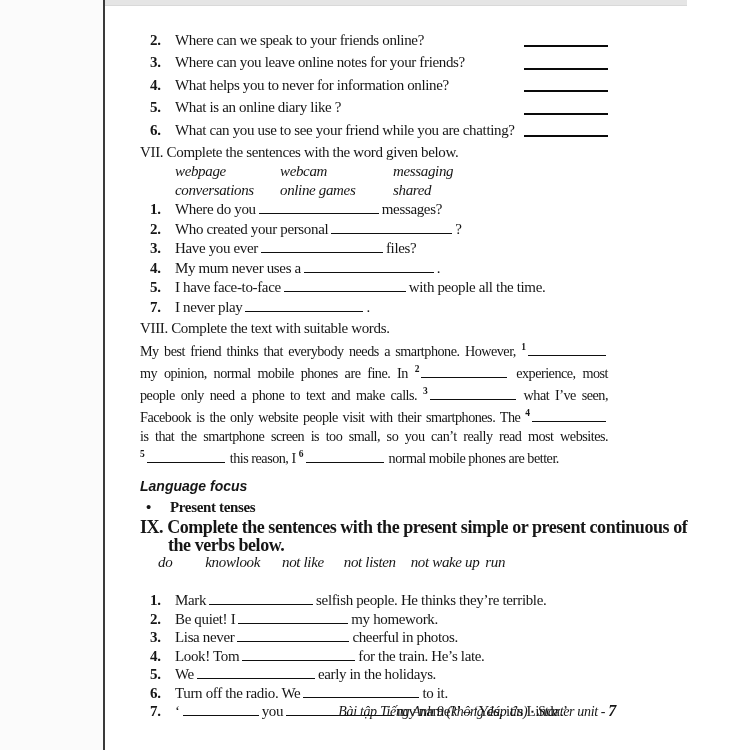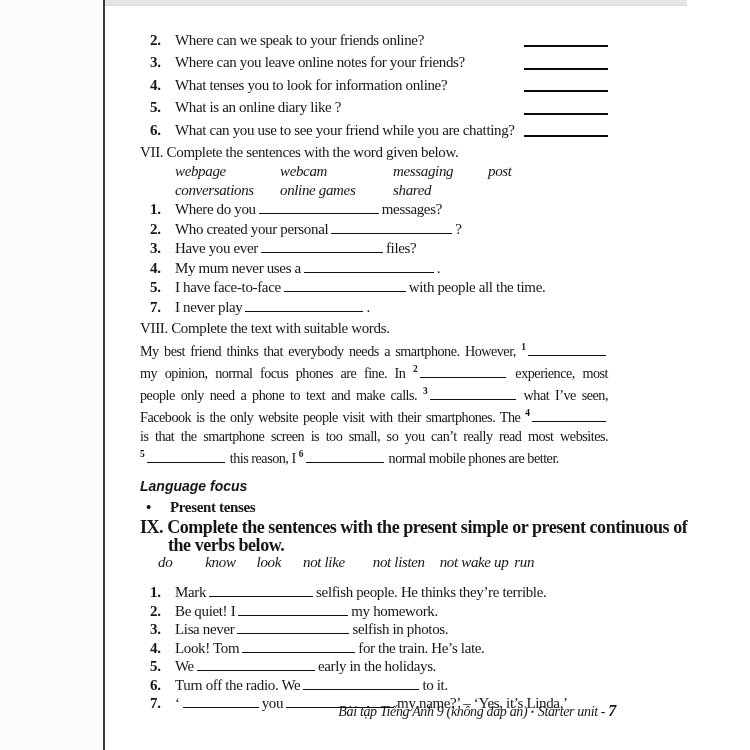--- a/index.html
+++ b/index.html
@@ -43,58 +43,57 @@
   .pt .bullet{display:inline-block;width:24px;padding-left:6px;font-weight:bold;}
   .h9{font-weight:bold;margin-top:2px;font-size:18px;letter-spacing:-0.45px;}
   .h9 .hline{line-height:17.6px;white-space:nowrap;}
   .h9 .hline2{padding-left:28px;}
 
   
   .bank9{font-style:italic;line-height:17px;white-space:nowrap;margin-top:0;}
   .bank9 span{display:inline-block;}
   .bank9 span:nth-child(1){margin-left:18px;}
   .bank9 span:nth-child(2){margin-left:33px;}
-  .bank9 span:nth-child(3){margin-left:21px;}
+  .bank9 span:nth-child(3){}
   .bank9 span:nth-child(4){margin-left:22px;font-style:italic;}
-  .bank9 span:nth-child(5){margin-left:28px;text-align:center;}
+  .bank9 span:nth-child(5){margin-left:20px;text-align:center;}
   .bank9 span:nth-child(6){margin-left:15px;font-family:Liberation Serif, serif;}
   .bank9 span:nth-child(7){margin-left:6px;}
-  .list9{margin-top:12px;}
+  .list9{margin-top:20px;}
 
   
   .footer{position:absolute;top:703px;right:-8px;font-style:italic;font-size:14px;line-height:16px;white-space:nowrap;}
   .footer .sep{font-style:normal;font-size:8px;vertical-align:2px;padding:0 4px;}
   .footer .pagenum{font-weight:bold;font-size:16px;}
 </style>
 </head>
 <body>
 
 <div class="page">
   <div class="left-margin"></div>
   <div class="spine"></div>
   <div class="top-strip"></div>
 
   <div class="content">
 
     <div class="toplist" id="top-list">
         <div class="qrow"><span class="num">2.</span><span>Where can we speak to your friends online?</span><span class="ablank"></span></div>
         <div class="qrow"><span class="num">3.</span><span>Where can you leave online notes for your friends?</span><span class="ablank"></span></div>
-        <div class="qrow"><span class="num">4.</span><span>What tenses you to look for information online?</span><span class="ablank"></span></div>
+        <div class="qrow"><span class="num">4.</span><span>What helps you to never for information online?</span><span class="ablank"></span></div>
         <div class="qrow"><span class="num">5.</span><span>What is an online diary like ?</span><span class="ablank"></span></div>
         <div class="qrow"><span class="num">6.</span><span>What can you use to see your friend while you are chatting?</span><span class="ablank"></span></div>
       </div>
 
     <div class="h-bold">VII. Complete the sentences with the word given below.</div>
 
     <div class="bank7" id="bank7">
         <div class="bankrow">
           <span>webpage</span>
           <span>webcam</span>
           <span>messaging</span>
-          <span>post</span>
         </div>
         <div class="bankrow">
           <span>conversations</span>
           <span>online games</span>
           <span>shared</span>
         </div>
       </div>
 
     <div class="flist" id="list7">
         <div class="qrow"><span class="num">1.</span><span class="seg">Where do you</span><span class="blank" style="width: 120px;"></span><span class="seg">messages?</span></div>
@@ -102,42 +101,42 @@
         <div class="qrow"><span class="num">3.</span><span class="seg">Have you ever</span><span class="blank" style="width: 122px;"></span><span class="seg">files?</span></div>
         <div class="qrow"><span class="num">4.</span><span class="seg">My mum never uses a</span><span class="blank" style="width: 130px;"></span><span class="seg">.</span></div>
         <div class="qrow"><span class="num">5.</span><span class="seg">I have face-to-face</span><span class="blank" style="width: 122px;"></span><span class="seg">with people all the time.</span></div>
         <div class="qrow"><span class="num">7.</span><span class="seg">I never play</span><span class="blank" style="width: 118px;"></span><span class="seg">.</span></div>
       </div>
 
     <div class="h-bold">VIII. Complete the text with suitable words.</div>
 
     <div class="p8" id="p8">
         <div class="pline"><span class="seg">My best friend thinks that everybody needs a smartphone. However, </span><sup>1</sup><span class="blank" style="width: 78px;"></span></div>
-        <div class="pline"><span class="seg">my opinion, normal focus phones are fine. In </span><sup>2</sup><span class="blank" style="width: 86px;"></span><span class="seg"> experience, most</span></div>
+        <div class="pline"><span class="seg">my opinion, normal mobile phones are fine. In </span><sup>2</sup><span class="blank" style="width: 86px;"></span><span class="seg"> experience, most</span></div>
         <div class="pline"><span class="seg">people only need a phone to text and make calls. </span><sup>3</sup><span class="blank" style="width: 86px;"></span><span class="seg"> what I’ve seen,</span></div>
         <div class="pline"><span class="seg">Facebook is the only website people visit with their smartphones. The </span><sup>4</sup><span class="blank" style="width: 74px;"></span></div>
         <div class="pline"><span class="seg">is that the smartphone screen is too small, so you can’t really read most websites.</span></div>
         <div class="pline"><sup>5</sup><span class="blank" style="width: 78px;"></span><span class="seg"> this reason, I </span><sup>6</sup><span class="blank" style="width: 78px;"></span><span class="seg"> normal mobile phones are better.</span></div>
       </div>
 
     <div class="lf">Language focus</div>
 
     <div class="pt"><span class="bullet">•</span><span>Present tenses</span></div>
 
     <div class="h9">
       <div class="hline">IX. Complete the sentences with the present simple or present continuous of</div>
       <div class="hline hline2">the verbs below.</div>
     </div>
 
     <div class="bank9" id="bank9"><span>do</span><span>know</span><span>look</span><span>not like</span><span>not listen</span><span>not wake up</span><span>run</span></div>
 
     <div class="flist flist9 list9" id="list9">
         <div class="qrow"><span class="num">1.</span><span class="seg">Mark</span><span class="blank" style="width: 104px;"></span><span class="seg">selfish people. He thinks they’re terrible.</span></div>
         <div class="qrow"><span class="num">2.</span><span class="seg">Be quiet! I</span><span class="blank" style="width: 110px;"></span><span class="seg">my homework.</span></div>
-        <div class="qrow"><span class="num">3.</span><span class="seg">Lisa never</span><span class="blank" style="width: 112px;"></span><span class="seg">selfish in photos.</span></div>
+        <div class="qrow"><span class="num">3.</span><span class="seg">Lisa never</span><span class="blank" style="width: 112px;"></span><span class="seg">cheerful in photos.</span></div>
         <div class="qrow"><span class="num">4.</span><span class="seg">Look! Tom</span><span class="blank" style="width: 113px;"></span><span class="seg">for the train. He’s late.</span></div>
         <div class="qrow"><span class="num">5.</span><span class="seg">We</span><span class="blank" style="width: 118px;"></span><span class="seg">early in the holidays.</span></div>
         <div class="qrow"><span class="num">6.</span><span class="seg">Turn off the radio. We</span><span class="blank" style="width: 116px;"></span><span class="seg">to it.</span></div>
         <div class="qrow"><span class="num">7.</span><span class="seg">‘</span><span class="blank" style="width: 76px;"></span><span class="seg">you</span><span class="blank" style="width: 108px;"></span><span class="seg">my name?’ – ‘Yes, it’s Linda.’</span></div>
       </div>
 
     <div class="footer">
       <span>Bài tập Tiếng Anh 9 (không đáp án)</span><span class="sep">▪</span><span>Starter unit - </span><span class="pagenum">7</span>
     </div>
 

